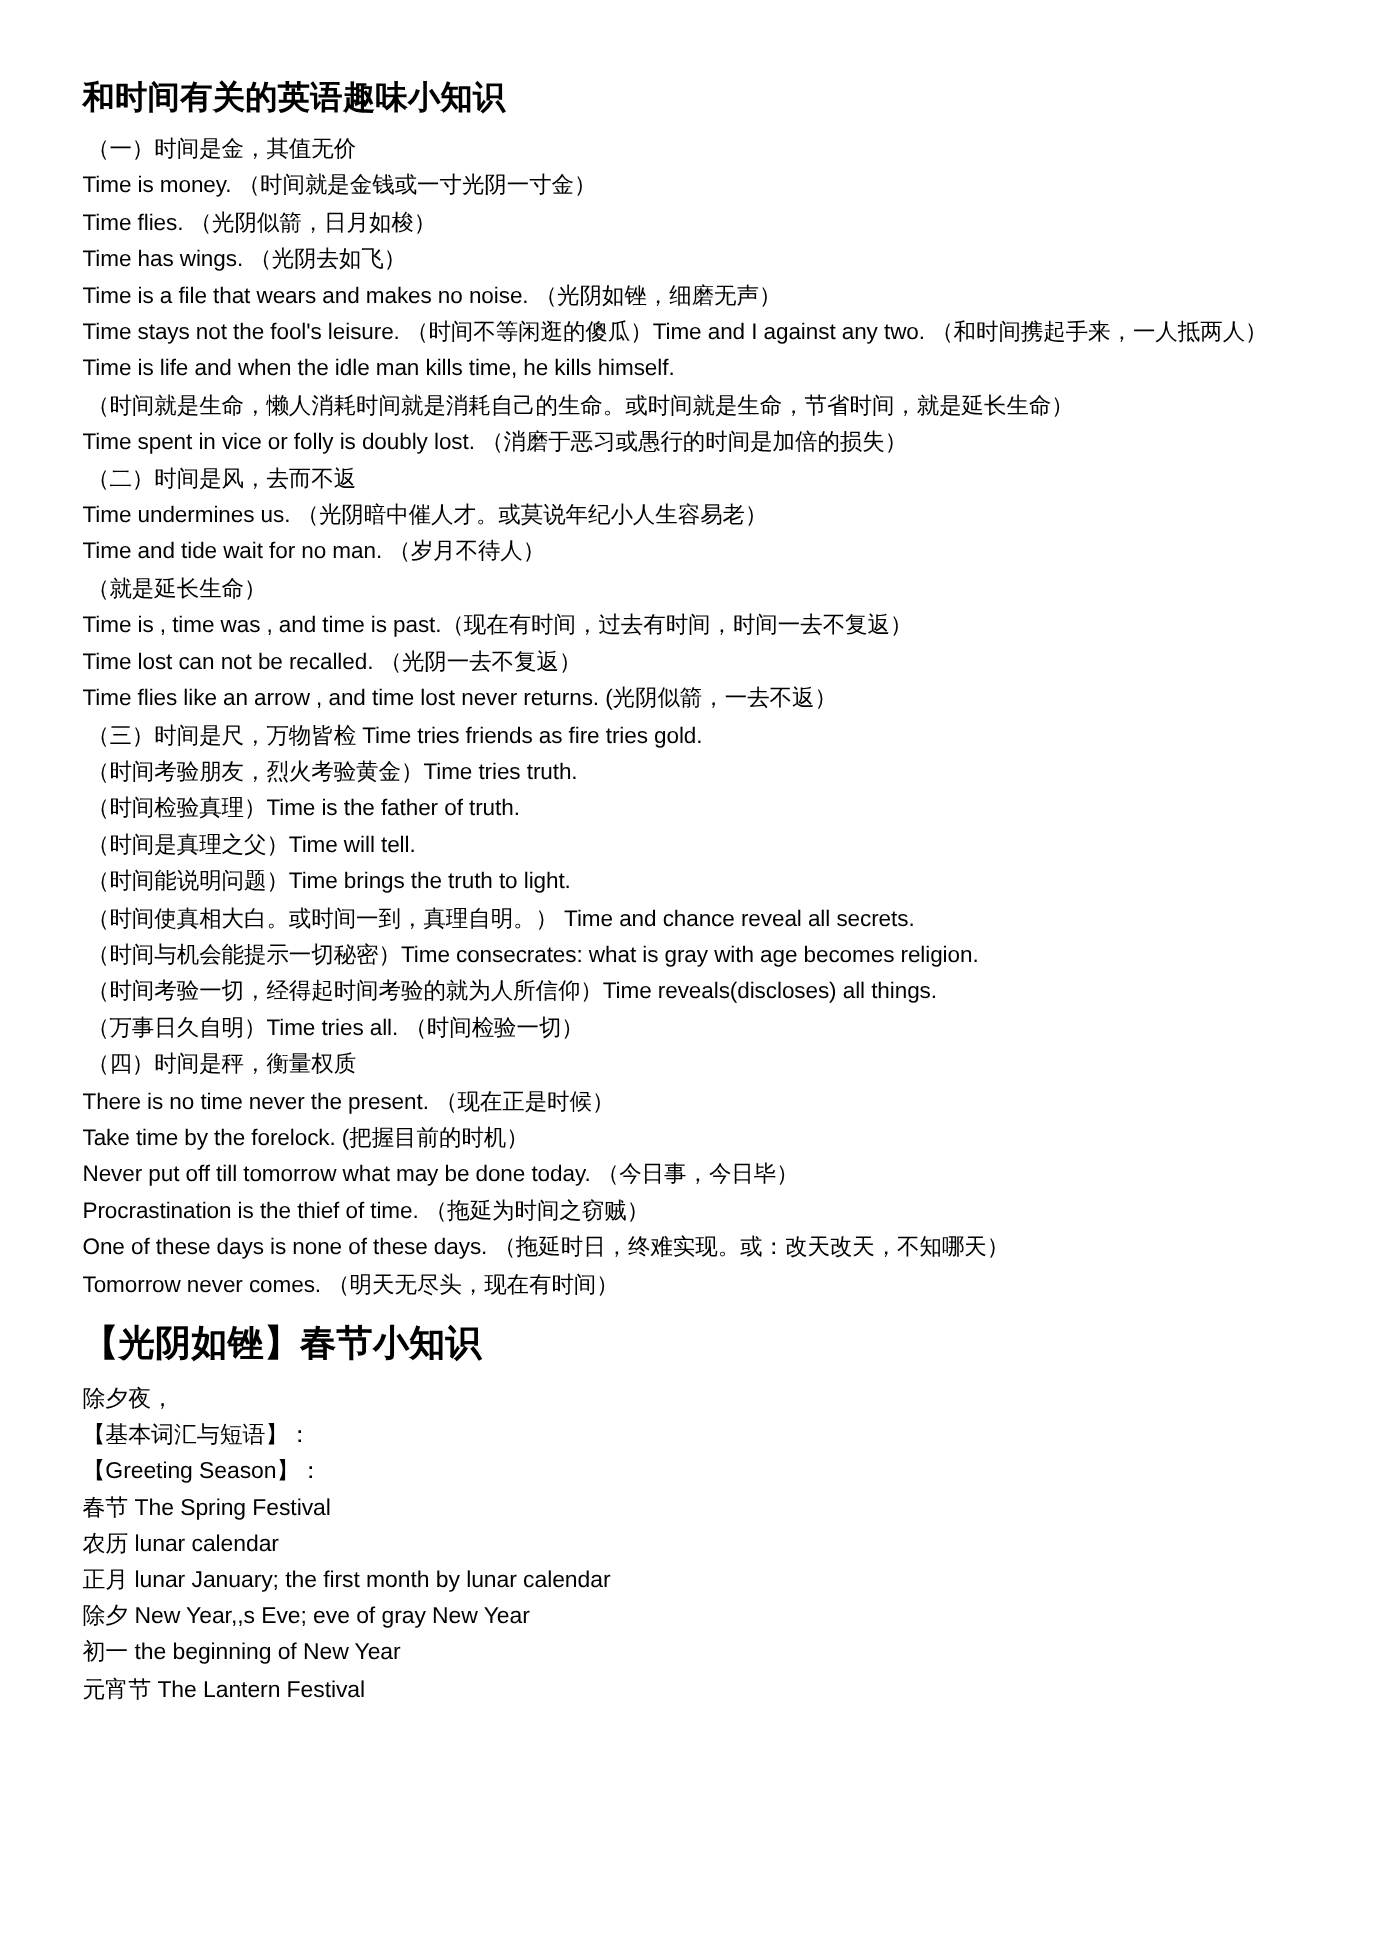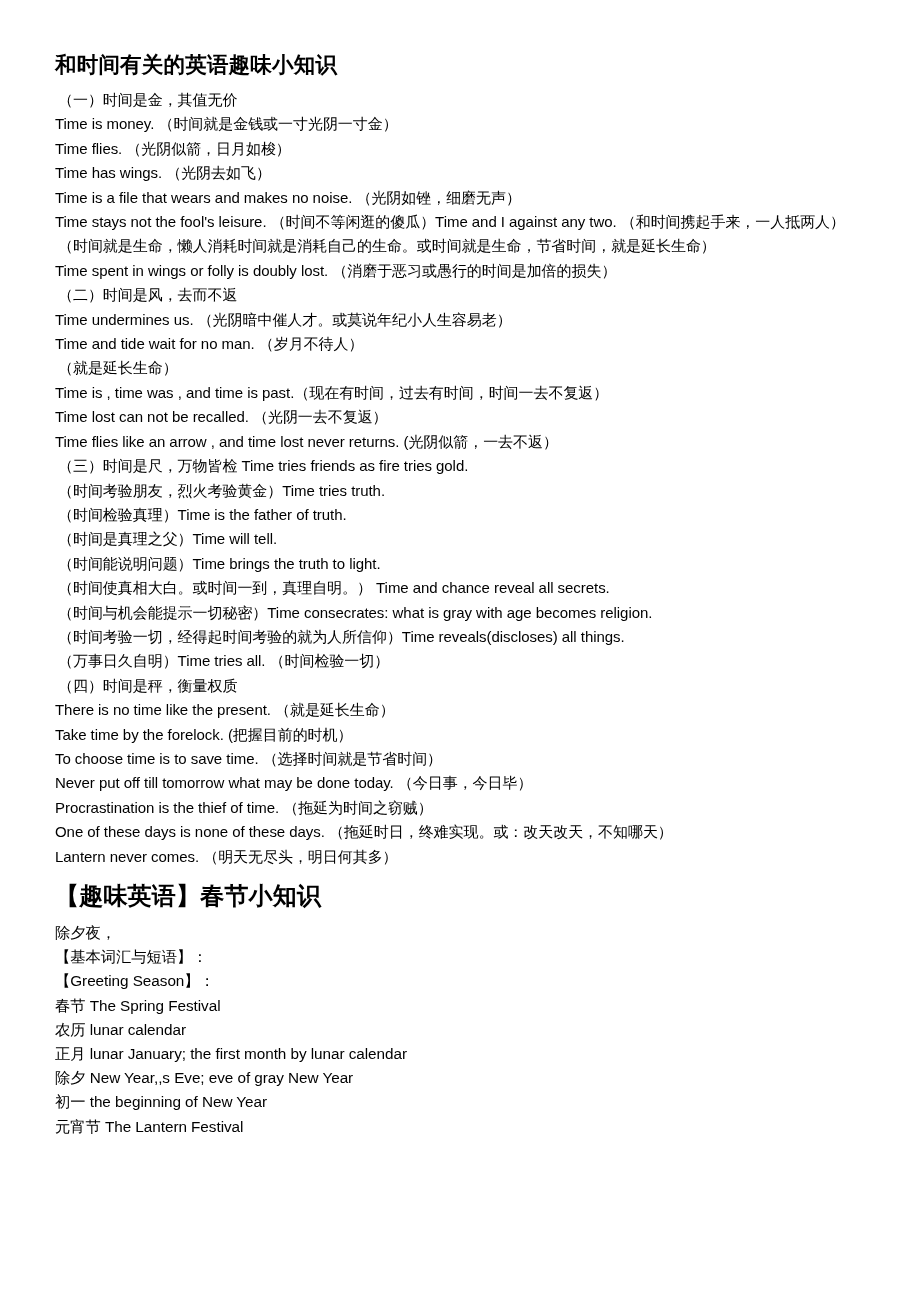--- a/index.html
+++ b/index.html
@@ -66,51 +66,51 @@
 
   <section class="block-time">
     <h1 class="doc-title">和时间有关的英语趣味小知识</h1>
     <div class="time-lines">
         <p class="line indent">（一）时间是金，其值无价</p>
         <p class="line">Time is money. （时间就是金钱或一寸光阴一寸金）</p>
         <p class="line">Time flies. （光阴似箭，日月如梭）</p>
         <p class="line">Time has wings. （光阴去如飞）</p>
         <p class="line">Time is a file that wears and makes no noise. （光阴如锉，细磨无声）</p>
         <p class="line">Time stays not the fool's leisure. （时间不等闲逛的傻瓜）Time and I against any two. （和时间携起手来，一人抵两人）</p>
+        <p class="line">Time is life and when the idle man kills time, he kills himself.</p>
         <p class="line indent">（时间就是生命，懒人消耗时间就是消耗自己的生命。或时间就是生命，节省时间，就是延长生命）</p>
-        <p class="line">Time spent in wings or folly is doubly lost. （消磨于恶习或愚行的时间是加倍的损失）</p>
+        <p class="line">Time spent in vice or folly is doubly lost. （消磨于恶习或愚行的时间是加倍的损失）</p>
         <p class="line indent">（二）时间是风，去而不返</p>
         <p class="line">Time undermines us. （光阴暗中催人才。或莫说年纪小人生容易老）</p>
         <p class="line">Time and tide wait for no man. （岁月不待人）</p>
         <p class="line indent">（就是延长生命）</p>
         <p class="line">Time is , time was , and time is past.（现在有时间，过去有时间，时间一去不复返）</p>
         <p class="line">Time lost can not be recalled. （光阴一去不复返）</p>
         <p class="line">Time flies like an arrow , and time lost never returns. (光阴似箭，一去不返）</p>
         <p class="line indent">（三）时间是尺，万物皆检 Time tries friends as fire tries gold.</p>
         <p class="line indent">（时间考验朋友，烈火考验黄金）Time tries truth.</p>
         <p class="line indent">（时间检验真理）Time is the father of truth.</p>
         <p class="line indent">（时间是真理之父）Time will tell.</p>
         <p class="line indent">（时间能说明问题）Time brings the truth to light.</p>
         <p class="line indent">（时间使真相大白。或时间一到，真理自明。） Time and chance reveal all secrets.</p>
         <p class="line indent">（时间与机会能提示一切秘密）Time consecrates: what is gray with age becomes religion.</p>
         <p class="line indent">（时间考验一切，经得起时间考验的就为人所信仰）Time reveals(discloses) all things.</p>
         <p class="line indent">（万事日久自明）Time tries all. （时间检验一切）</p>
         <p class="line indent">（四）时间是秤，衡量权质</p>
-        <p class="line">There is no time like the present. （就是延长生命）</p>
+        <p class="line">There is no time never the present. （现在正是时候）</p>
         <p class="line">Take time by the forelock. (把握目前的时机）</p>
-        <p class="line">To choose time is to save time. （选择时间就是节省时间）</p>
         <p class="line">Never put off till tomorrow what may be done today. （今日事，今日毕）</p>
         <p class="line">Procrastination is the thief of time. （拖延为时间之窃贼）</p>
         <p class="line">One of these days is none of these days. （拖延时日，终难实现。或：改天改天，不知哪天）</p>
-        <p class="line">Lantern never comes. （明天无尽头，明日何其多）</p>
+        <p class="line">Tomorrow never comes. （明天无尽头，现在有时间）</p>
       </div>
   </section>
 
   <section class="block-festival">
-    <h2 class="section-title">【趣味英语】春节小知识</h2>
+    <h2 class="section-title">【光阴如锉】春节小知识</h2>
     <div class="festival-lines">
         <p class="line">除夕夜，</p>
         <p class="line">【基本词汇与短语】：</p>
         <p class="line">【Greeting Season】：</p>
         <p class="line">春节 The Spring Festival</p>
         <p class="line">农历 lunar calendar</p>
         <p class="line">正月 lunar January; the first month by lunar calendar</p>
         <p class="line">除夕 New Year,,s Eve; eve of gray New Year</p>
         <p class="line">初一 the beginning of New Year</p>
         <p class="line">元宵节 The Lantern Festival</p>

